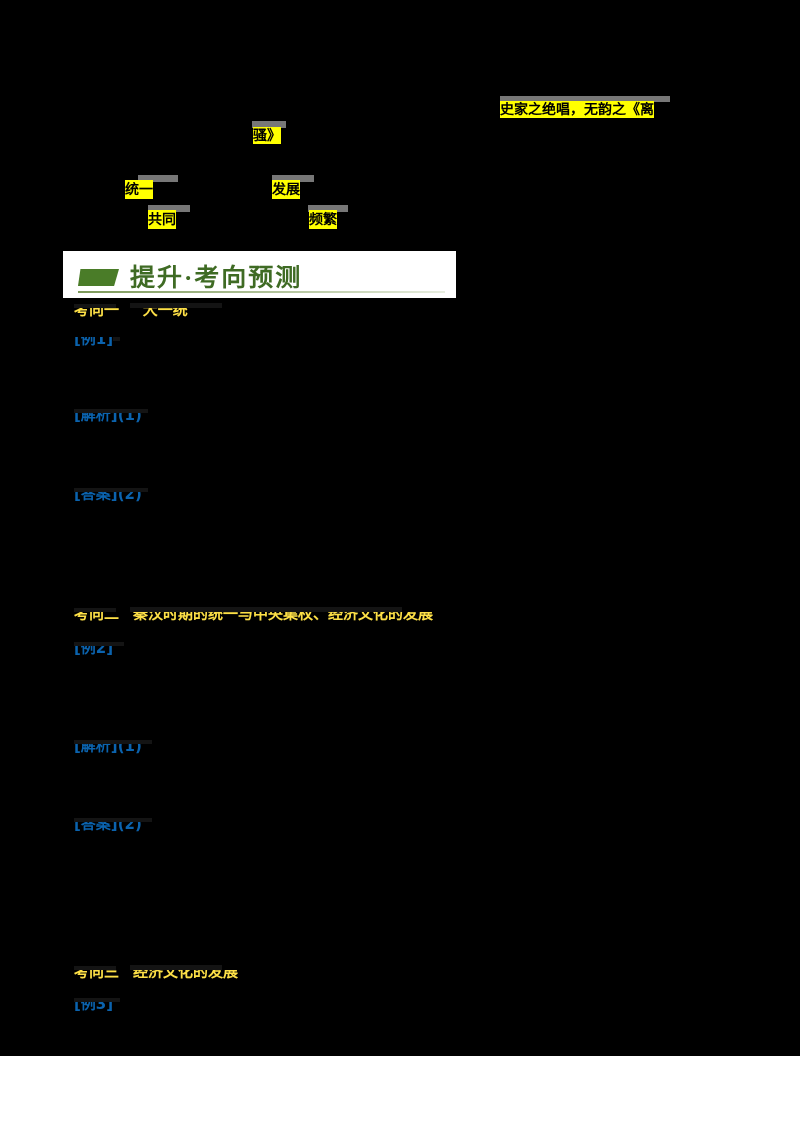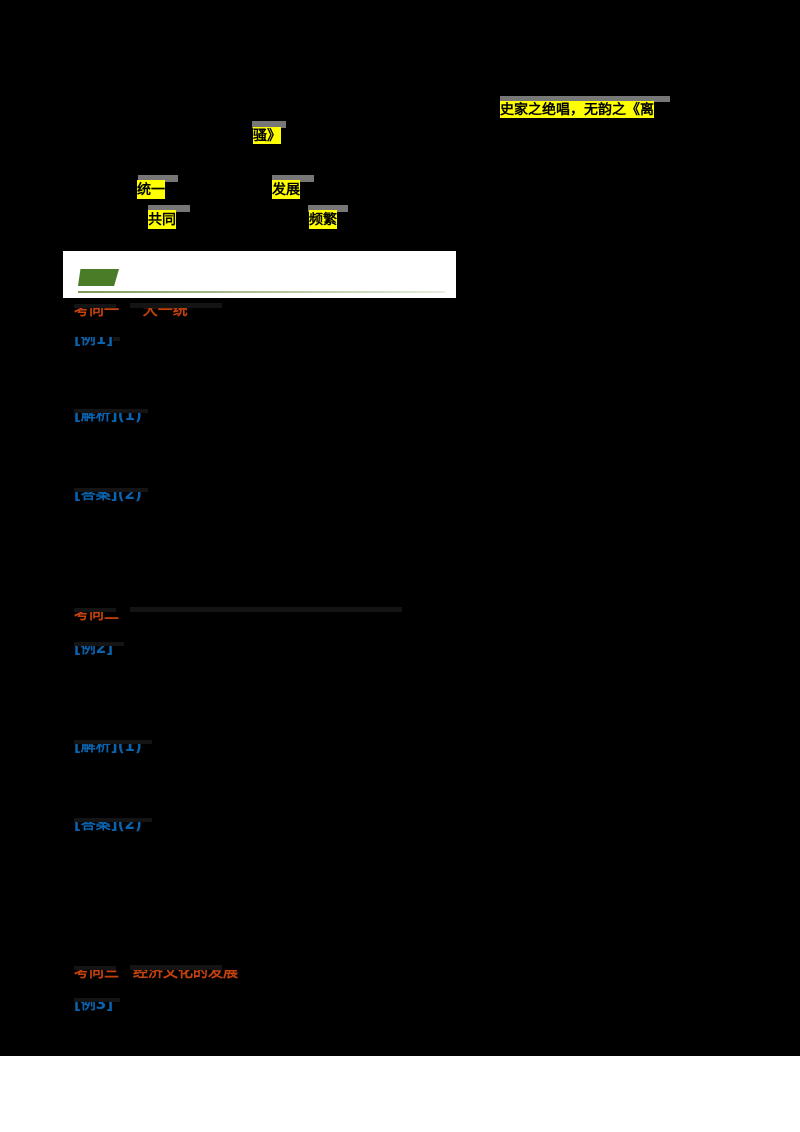--- a/index.html
+++ b/index.html
@@ -114,21 +114,21 @@
 
   
   .kx-row {
     position: absolute;
     height: 14px;
     overflow: hidden;
     display: flex;
     align-items: flex-end;
   }
   .kx-tag, .kx-title {
-    color: #c2410c;
+    color: #fde047;
     font-weight: 700;
     font-size: 15px;
     line-height: 14px;
     font-family: "DejaVu Sans", "Liberation Sans", sans-serif;
     background: #000000;
     display: inline-block;
     
     transform: translateY(-5px);
   }
   .kx-gap { display: inline-block; width: 14px; }
@@ -171,21 +171,21 @@
   <div class="ghost" style="left:252px; top:121px; width:34px; height:7px;"></div>
 
   <span class="run hl" style="left:253px; top:127px;">骚》</span>
 
   <span class="run hidden-text" style="left:96px; top:102px; width:400px; height:15px;"></span>
   <span class="run hidden-text" style="left:96px; top:128px; width:150px; height:15px;"></span>
 
   <div class="ghost" style="left:138px; top:175px; width:40px; height:7px;"></div>
   <div class="ghost" style="left:272px; top:175px; width:42px; height:7px;"></div>
 
-  <span class="run" style="left:131px; top:181px;">
+  <span class="run" style="left:119px; top:181px;">
     <span class="hl-lead"></span><span class="hl">统一</span>
   </span>
 
   <span class="run" style="left:266px; top:181px;">
     <span class="hl-lead"></span><span class="hl">发展</span><span class="hl-trail"></span>
   </span>
 
   <div class="ghost" style="left:148px; top:205px; width:42px; height:7px;"></div>
   <div class="ghost" style="left:308px; top:205px; width:40px; height:7px;"></div>
 
@@ -193,20 +193,21 @@
     <span class="hl-lead"></span><span class="hl">共同</span><span class="hl-trail"></span>
   </span>
 
   <span class="run" style="left:303px; top:211px;">
     <span class="hl-lead"></span><span class="hl">频繁</span><span class="hl-trail"></span>
   </span>
 
   <div id="banner">
     <div id="banner-inner">
       <span class="trapezoid"></span>
+      <span id="banner-title">提升·考向预测</span>
     </div>
     <div id="banner-rule"></div>
   </div>
 
   <div class="clipband" style="left:74px; top:304px; width:42px; height:4px;"></div>
   <div class="clipband" style="left:130px; top:303px; width:92px; height:5px;"></div>
 
   <div class="kx-row" style="left:74px; top:308px;">
     <span class="kx-tag">考向一</span>
     <span class="kx-gap"></span>
@@ -237,20 +238,21 @@
   <span class="run hidden-text" style="left:74px; top:520px; width:600px; height:14px;"></span>
   <span class="run hidden-text" style="left:74px; top:545px; width:540px; height:14px;"></span>
   <span class="run hidden-text" style="left:74px; top:570px; width:570px; height:14px;"></span>
 
   <div class="clipband" style="left:74px; top:608px; width:42px; height:4px;"></div>
   <div class="clipband" style="left:130px; top:607px; width:272px; height:5px;"></div>
 
   <div class="kx-row" style="left:74px; top:612px;">
     <span class="kx-tag">考向二</span>
     <span class="kx-gap"></span>
+    <span class="kx-title">秦汉时期的统一与中央集权、经济文化的发展</span>
   </div>
 
   <div class="clipband" style="left:74px; top:642px; width:50px; height:4px;"></div>
   <div class="bl-row" style="left:74px; top:646px;">
     <span class="bl-label">[例2]</span>
   </div>
 
   <span class="run hidden-text" style="left:74px; top:672px; width:620px; height:14px;"></span>
   <span class="run hidden-text" style="left:74px; top:695px; width:595px; height:14px;"></span>
   <span class="run hidden-text" style="left:74px; top:718px; width:560px; height:14px;"></span>

